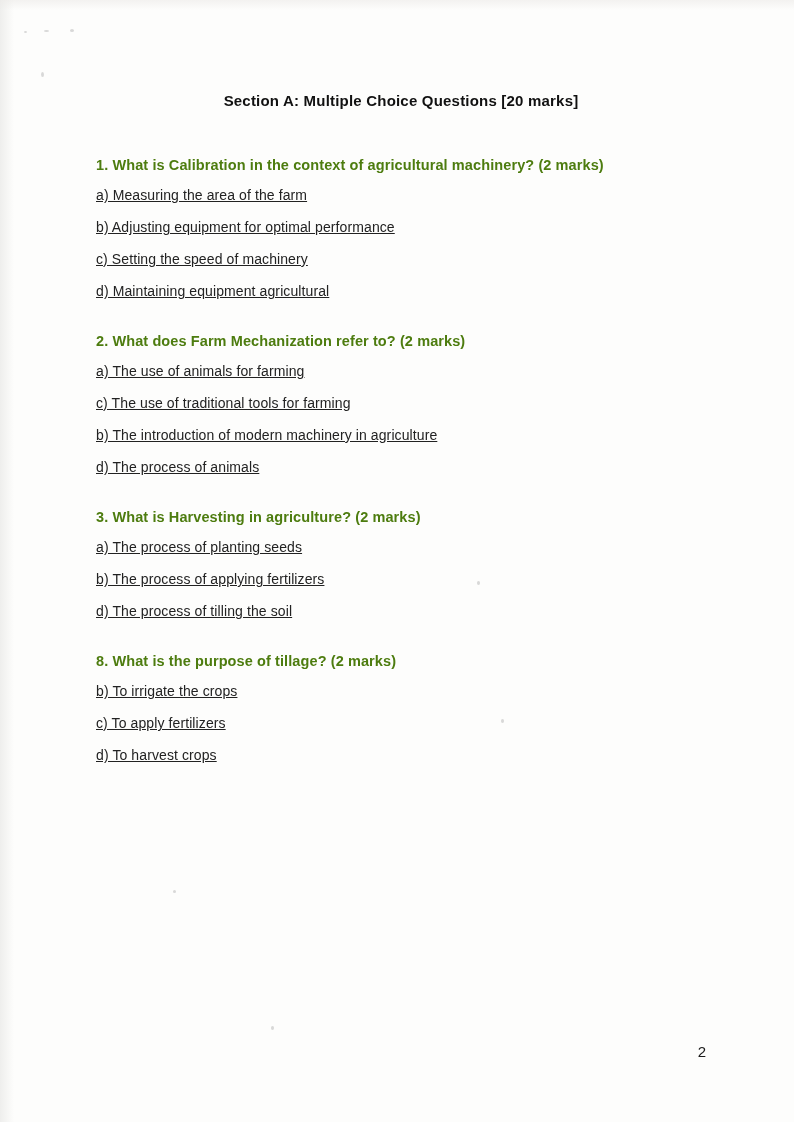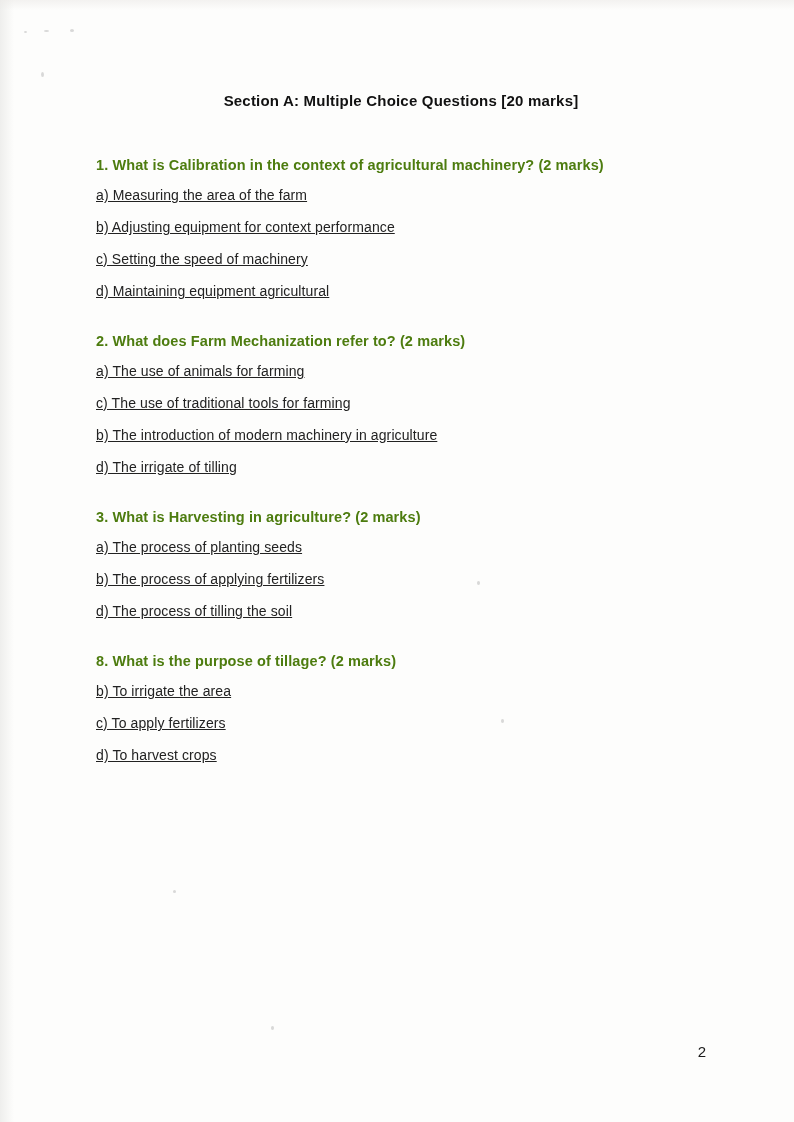--- a/index.html
+++ b/index.html
@@ -106,43 +106,43 @@
   <div class="speck" style="left:173px; top:890px; width:3px;  height:3px;"></div>
   <div class="speck" style="left:271px; top:1026px;width:3px;  height:4px;"></div>
 
   <div class="content">
 
     <h1 class="section-title">Section A: Multiple Choice Questions [20 marks]</h1>
 
     <div class="question-block">
       <p class="question-text">1. What is Calibration in the context of agricultural machinery? (2 marks)</p>
       <p class="option">a) Measuring the area of the farm</p>
-      <p class="option">b) Adjusting equipment for context performance</p>
+      <p class="option">b) Adjusting equipment for optimal performance</p>
       <p class="option">c) Setting the speed of machinery</p>
       <p class="option">d) Maintaining equipment agricultural</p>
     </div>
 
     <div class="question-block">
       <p class="question-text">2. What does Farm Mechanization refer to? (2 marks)</p>
       <p class="option">a) The use of animals for farming</p>
       <p class="option">c) The use of traditional tools for farming</p>
       <p class="option">b) The introduction of modern machinery in agriculture</p>
-      <p class="option">d) The irrigate of tilling</p>
+      <p class="option">d) The process of animals</p>
     </div>
 
     <div class="question-block">
       <p class="question-text">3. What is Harvesting in agriculture? (2 marks)</p>
       <p class="option">a) The process of planting seeds</p>
       <p class="option">b) The process of applying fertilizers</p>
       <p class="option">d) The process of tilling the soil</p>
     </div>
 
     <div class="question-block">
       <p class="question-text">8. What is the purpose of tillage? (2 marks)</p>
-      <p class="option">b) To irrigate the area</p>
+      <p class="option">b) To irrigate the crops</p>
       <p class="option">c) To apply fertilizers</p>
       <p class="option">d) To harvest crops</p>
     </div>
 
   </div>
 
   <div class="page-number">2</div>
 
 </div>
 

